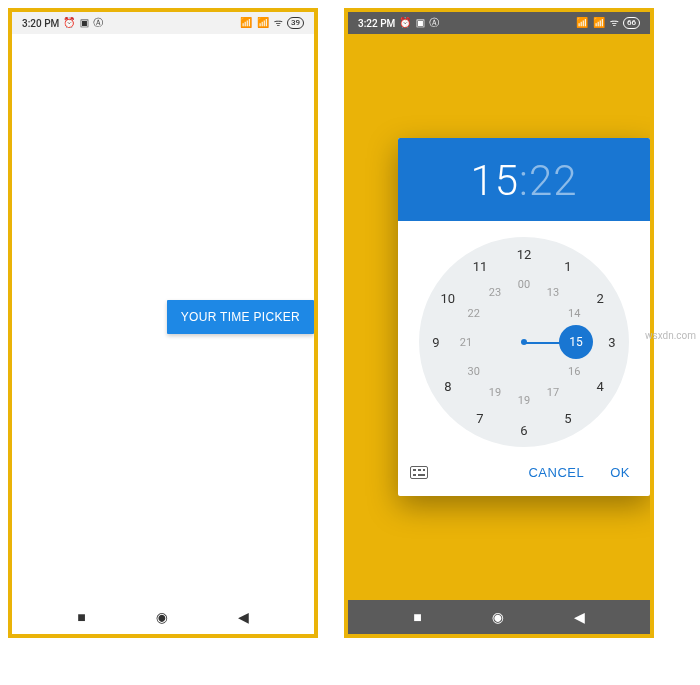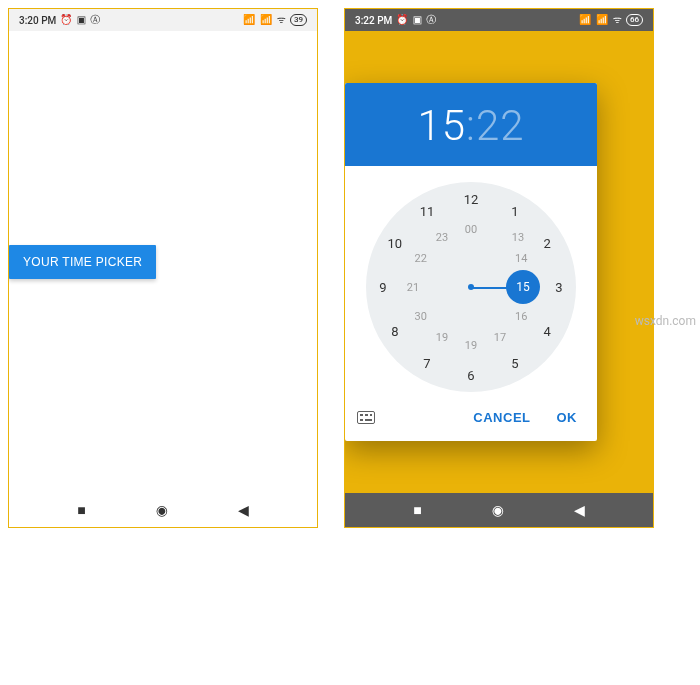--- a/index.html
+++ b/index.html
@@ -7,37 +7,37 @@
     font-family: Roboto, -apple-system, BlinkMacSystemFont, "Segoe UI", Arial, sans-serif;
     width: 700px;
     height: 685px;
     position: relative;
     background: #fff;
     overflow: hidden;
   }
   .watermark {
     position: absolute;
     right: 4px;
-    top: 314px;
-    font-size: 12px;
+    top: 330px;
+    font-size: 10px;
     color: #bbb;
     writing-mode: horizontal-tb;
     transform: rotate(0deg);
   }
   .container {
     display: flex;
     gap: 26px;
     padding: 8px;
   }
   .phone {
     width: 310px;
-    height: 520px;
+    height: 630px;
     background: #fff;
     position: relative;
-    border: 1px solid #eab308;
+    border: 4px solid #eab308;
     overflow: hidden;
     display: flex;
     flex-direction: column;
   }
   .phone.dark { background: #eab308; }
   .status-bar {
     height: 22px;
     display: flex;
     align-items: center;
     justify-content: space-between;
@@ -58,21 +58,21 @@
     border-radius: 6px;
     font-size: 8px;
     padding: 0 3px;
     line-height: 10px;
   }
   .phone-body {
     flex: 1;
     position: relative;
     display: flex;
     align-items: center;
-    justify-content: flex-start;
+    justify-content: flex-end;
   }
   .picker-button {
     background: #1e88e5;
     color: #fff;
     border: none;
     padding: 10px 14px;
     font-size: 12px;
     font-weight: 500;
     letter-spacing: 0.3px;
     border-radius: 1px;
@@ -182,21 +182,21 @@
       linear-gradient(#616161,#616161) 10px 0/3px 2px no-repeat,
       linear-gradient(#616161,#616161) 0 5px/3px 2px no-repeat,
       linear-gradient(#616161,#616161) 5px 5px/8px 2px no-repeat;
   }
   .spacer { flex: 1; }
   .dlg-btn {
     background: none;
     border: none;
     color: #1976d2;
     font-size: 13px;
-    font-weight: 700;
+    font-weight: 400;
     letter-spacing: 0.5px;
     padding: 6px 8px;
     cursor: pointer;
   }
 </style>
 </head>
 <body>
 
 <div class="container">
 
@@ -248,21 +248,21 @@
           </div>
         </div>
         <div class="dialog-body">
           <div class="clock-face" id="clock-face">
             <div class="clock-hand"></div>
             <div class="clock-knob">15</div>
             <div class="clock-center"></div>
           <div class="hour-label" style="left: 105px; top: 17px;">12</div>
               <div class="hour-label inner" style="left: 105px; top: 47px;">00</div>
               <div class="hour-label" style="left: 149px; top: 28.7898px;">1</div>
-              <div class="hour-label inner" style="left: 134px; top: 54.7705px; margin-left: 18px;">13</div>
+              <div class="hour-label inner" style="left: 134px; top: 54.7705px;">13</div>
               <div class="hour-label" style="left: 181.21px; top: 61px;">2</div>
               <div class="hour-label inner" style="left: 155.229px; top: 76px;">14</div>
               <div class="hour-label" style="left: 193px; top: 105px;">3</div>
               <div class="hour-label" style="left: 181.21px; top: 149px;">4</div>
               <div class="hour-label inner" style="left: 155.229px; top: 134px;">16</div>
               <div class="hour-label" style="left: 149px; top: 181.21px;">5</div>
               <div class="hour-label inner" style="left: 134px; top: 155.229px;">17</div>
               <div class="hour-label" style="left: 105px; top: 193px;">6</div>
               <div class="hour-label inner" style="left: 105px; top: 163px;">19</div>
               <div class="hour-label" style="left: 61px; top: 181.21px;">7</div>

